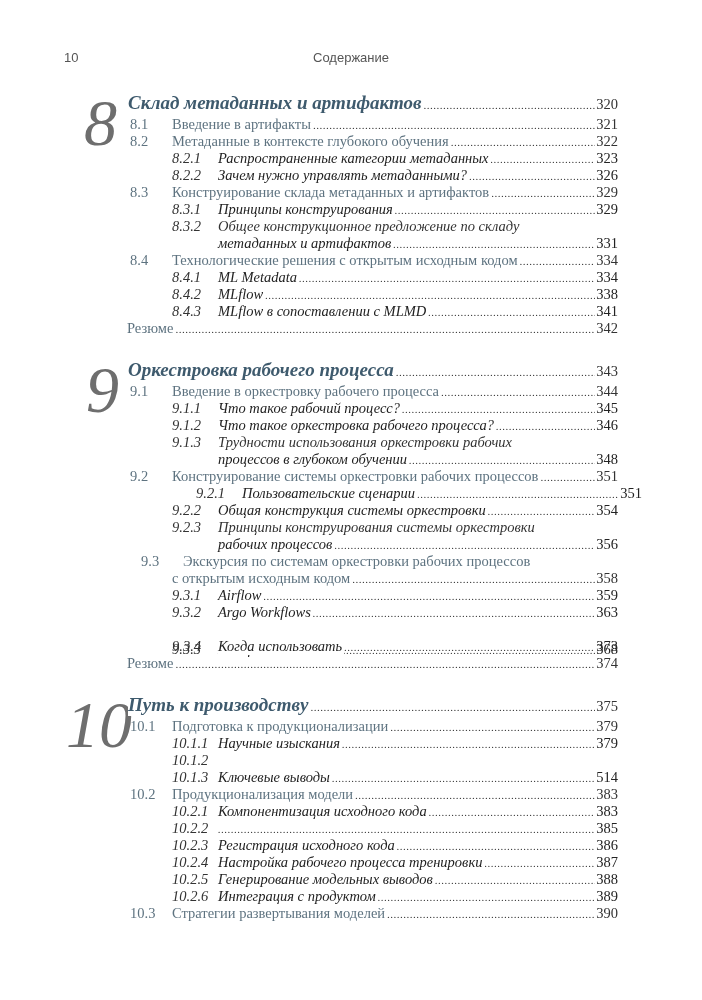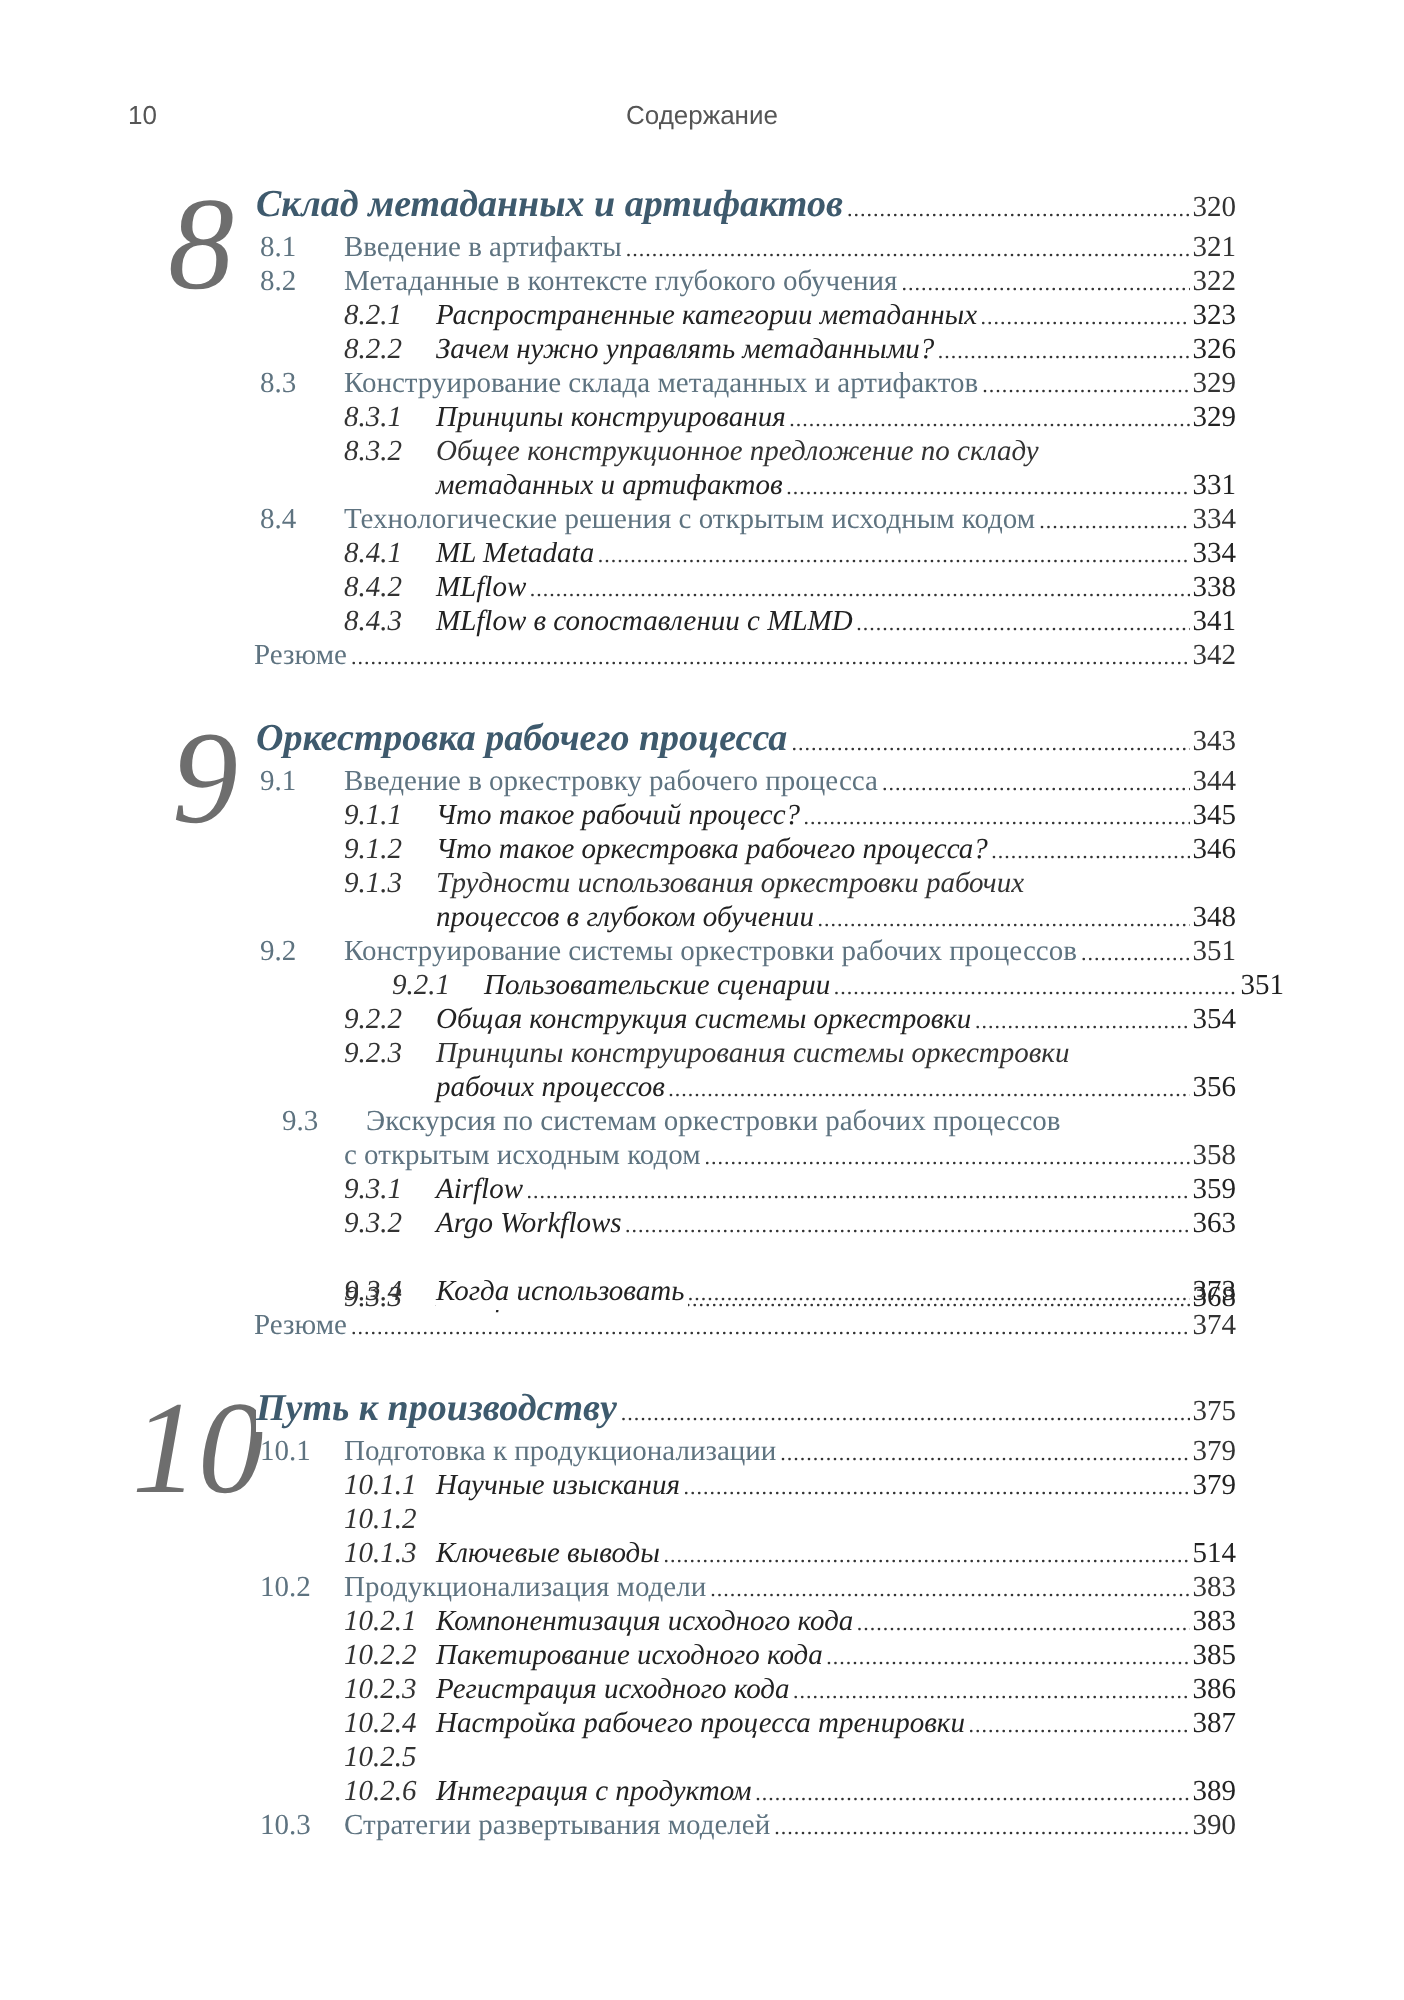--- a/index.html
+++ b/index.html
@@ -324,21 +324,20 @@
         <span class="num" style="left: 172px;">10.2.1</span>
         <div class="entry" style="left: 218px; width: 400px; right: auto;">
           <span class="title">Компонентизация исходного кода</span>
           <span class="leader"></span>
           <span class="pg" style="font-style:normal">383</span>
         </div>
       </div>
       <div class="row sub" style="top: 820px; width: 702px;">
         <span class="num" style="left: 172px;">10.2.2</span>
         <div class="entry" style="left: 218px; width: 400px; right: auto;">
-          <span class="title">Пакетирование исходного кода</span>
           <span class="leader"></span>
           <span class="pg" style="font-style:normal">385</span>
         </div>
       </div>
       <div class="row sub" style="top: 837px; width: 702px;">
         <span class="num" style="left: 172px;">10.2.3</span>
         <div class="entry" style="left: 218px; width: 400px; right: auto;">
           <span class="title">Регистрация исходного кода</span>
           <span class="leader"></span>
           <span class="pg" style="font-style:normal">386</span>
@@ -347,20 +346,25 @@
       <div class="row sub" style="top: 854px; width: 702px;">
         <span class="num" style="left: 172px;">10.2.4</span>
         <div class="entry" style="left: 218px; width: 400px; right: auto;">
           <span class="title">Настройка рабочего процесса тренировки</span>
           <span class="leader"></span>
           <span class="pg" style="font-style:normal">387</span>
         </div>
       </div>
       <div class="row sub" style="top: 871px; width: 702px;">
         <span class="num" style="left: 172px;">10.2.5</span>
+        <div class="entry" style="left: 218px; width: 400px; right: auto;">
+          <span class="title">Генерирование модельных выводов</span>
+          <span class="leader"></span>
+          <span class="pg" style="font-style:normal">388</span>
+        </div>
       </div>
       <div class="row sub" style="top: 888px; width: 702px;">
         <span class="num" style="left: 172px;">10.2.6</span>
         <div class="entry" style="left: 218px; width: 400px; right: auto;">
           <span class="title"> Интеграция с продуктом</span>
           <span class="leader"></span>
           <span class="pg" style="font-style:normal">389</span>
         </div>
       </div>
       <div class="row sec" style="top: 905px; width: 702px;">

